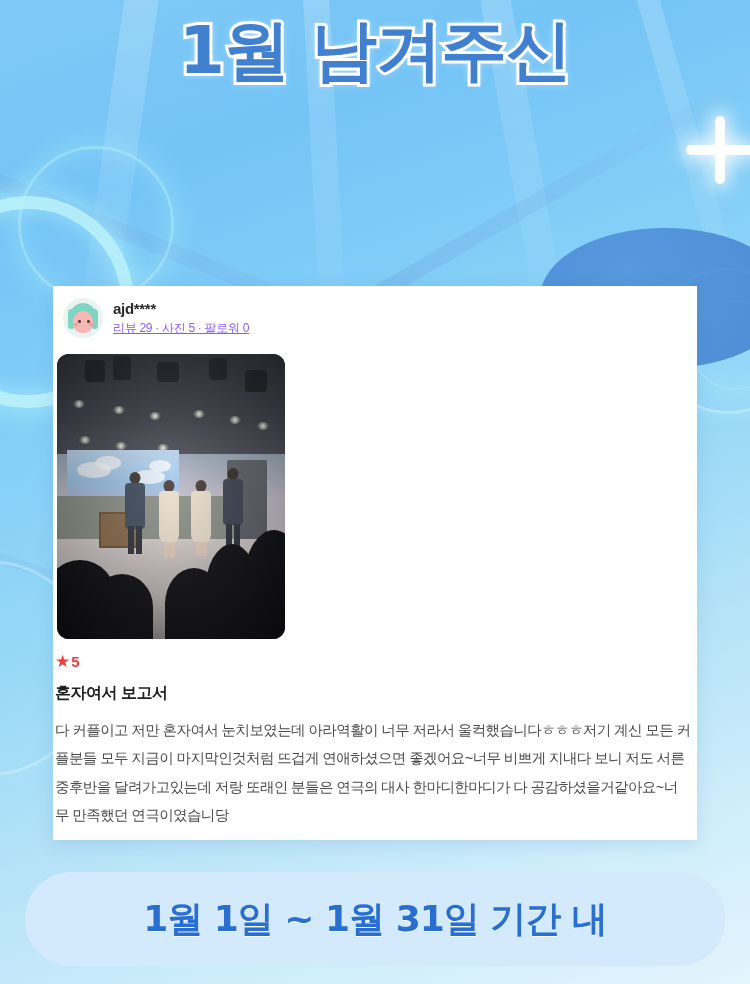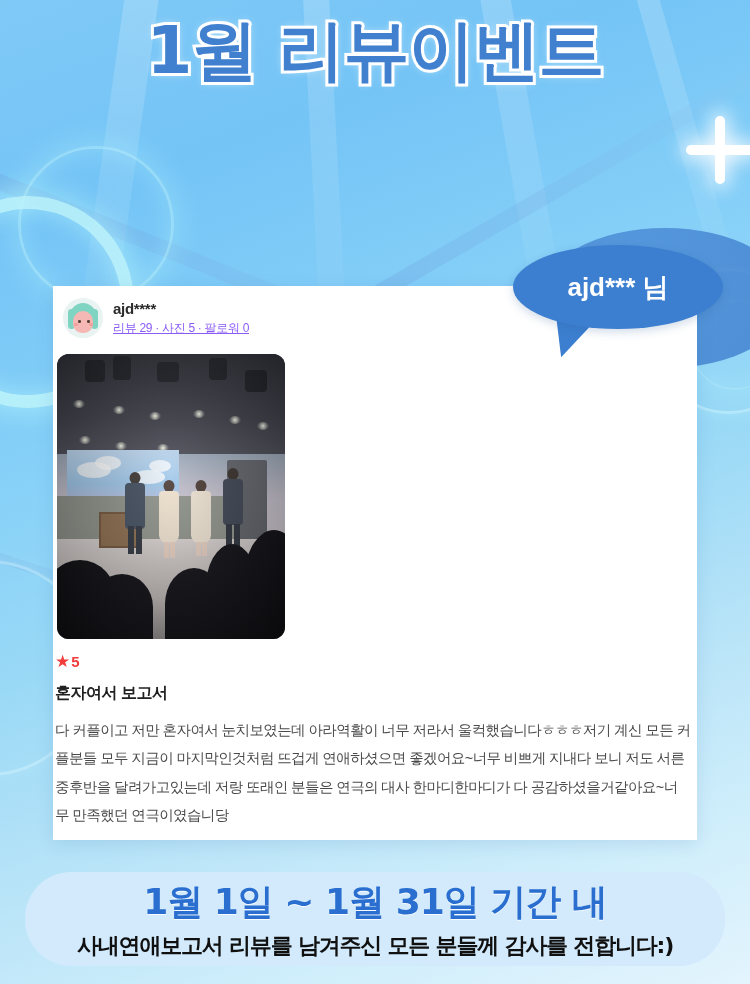--- a/index.html
+++ b/index.html
@@ -354,29 +354,23 @@
     <div class="glow-ring ring-a"></div>
     <div class="glow-ring ring-c"></div>
     <div class="glow-ring ring-d"></div>
     <div class="glow-ring ring-e"></div>
 
     <div class="blob-dark blob-1"></div>
     <div class="plus-mark"></div>
   </div>
 
   <div class="headline">
-    <span class="line line1">1월 리뷰이벤트</span>
+    <span class="line line1">1월 남겨주신</span>
   </div>
 
-  <div class="bubble-wrap">
-    <div class="bubble-tail"></div>
-    <div class="bubble">
-      <span class="bubble-text">ajd*** 님</span>
-    </div>
-  </div>
 
   <div class="review-card">
 
     <div class="profile-row">
       <div class="avatar">
         <div class="hair"></div>
         <div class="hair-side-l"></div>
         <div class="hair-side-r"></div>
         <div class="face"></div>
         <div class="eye-l"></div>
@@ -463,16 +457,15 @@
       <span class="rating-value">5</span>
     </div>
 
     <div class="review-title">혼자여서 보고서</div>
 
     <div class="review-body">다 커플이고 저만 혼자여서 눈치보였는데 아라역활이 너무 저라서 울컥했습니다ㅎㅎㅎ저기 계신 모든 커플분들 모두 지금이 마지막인것처럼 뜨겁게 연애하셨으면 좋겠어요~너무 비쁘게 지내다 보니 저도 서른 중후반을 달려가고있는데 저랑 또래인 분들은 연극의 대사 한마디한마디가 다 공감하셨을거같아요~너무 만족했던 연극이였습니당</div>
   </div>
 
   <div class="bottom-banner">
     <div class="banner-line1">1월 1일 ~ 1월 31일 기간 내</div>
-    <div class="banner-line2">사내연애보고서 리뷰를 남겨주신 모든 분들께 감사를 전합니다:)</div>
   </div>
 
 </div>
 
 </body></html>

